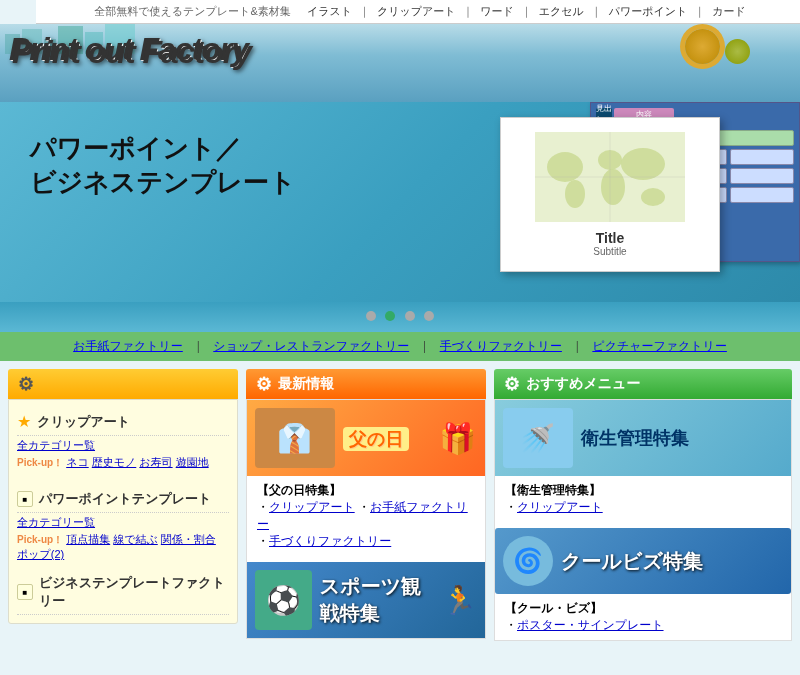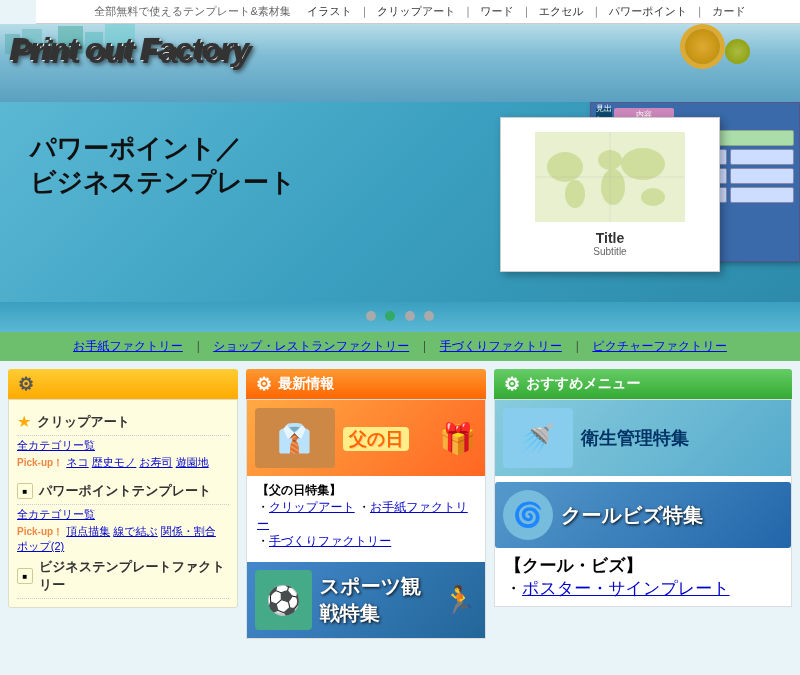--- a/index.html
+++ b/index.html
@@ -308,21 +308,21 @@
       height: 50px;
       background: #77bbdd;
       border-radius: 50%;
       display: flex;
       align-items: center;
       justify-content: center;
       font-size: 24px;
     }
     .coolbiz-links {
       padding: 6px 10px;
-      font-size: 17px;
+      font-size: 12px;
       background: #fff;
     }
     .coolbiz-links a { color: #00c; text-decoration: underline; }
 
     
     .world-map-svg {
       width: 150px;
       height: 90px;
     }
 
@@ -450,36 +450,36 @@
       </div>
       <div class="section-box">
 
         <div class="category-item">
           <span class="star">★</span>
           <span class="cat-label">クリップアート</span>
         </div>
         <div class="cat-sub">
           <a href="#">全カテゴリー覧</a>
         </div>
-        <div class="cat-sub" style="margin-bottom:8px;">
+        <div class="cat-sub" style="margin-bottom:16px;">
           <span class="pickup-label">Pick-up！</span>
           <a href="#">ネコ</a>
           <a href="#">歴史モノ</a>
           <a href="#">お寿司</a>
           <a href="#">遊園地</a>
         </div>
 
         <div class="category-item">
           <span class="cat-icon">■</span>
           <span class="cat-label">パワーポイントテンプレート</span>
         </div>
         <div class="cat-sub">
           <a href="#">全カテゴリー覧</a>
         </div>
-        <div class="cat-sub" style="">
+        <div class="cat-sub" style="margin-bottom:8px;">
           <span class="pickup-label">Pick-up！</span>
           <a href="#">頂点描集</a>
           <a href="#">線で結ぶ</a>
           <a href="#">関係・割合</a>
           <a href="#">ポップ(2)</a>
         </div>
 
         <div class="category-item">
           <span class="cat-icon">■</span>
           <span class="cat-label">ビジネステンプレートファクトリー</span>
@@ -539,20 +539,24 @@
     </div>
     <div class="right-section-box">
 
       <div class="hygiene-banner">
         <div class="hygiene-img">
           <span style="font-size:28px;">🚿</span>
         </div>
         <div>
           <div class="hygiene-title">衛生管理特集</div>
         </div>
+      </div>
+      <div class="hygiene-links">
+        <strong>【衛生管理特集】</strong><br>
+        ・<a href="#">クリップアート</a>
       </div>
 
       <div style="margin-top:6px;">
         <div class="coolbiz-section">
           <div class="coolbiz-img">
             <span style="font-size:24px;">🌀</span>
           </div>
           <div>
             <div class="coolbiz-title">クールビズ特集</div>
           </div>

